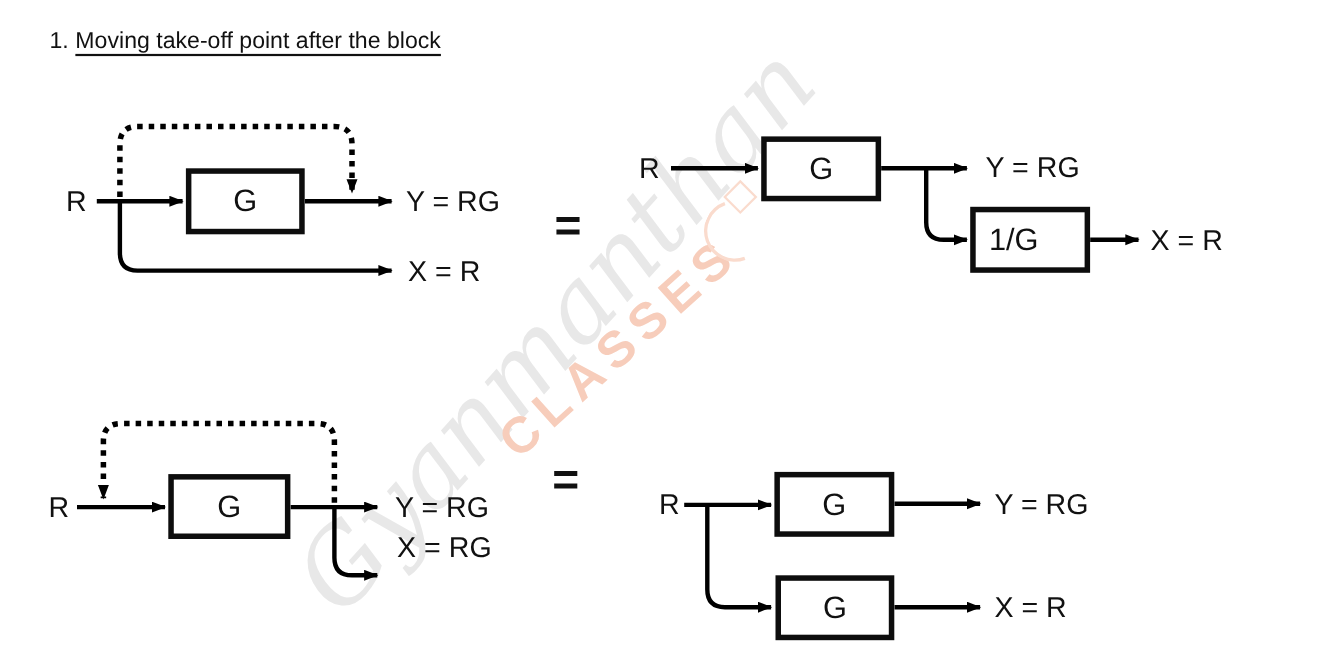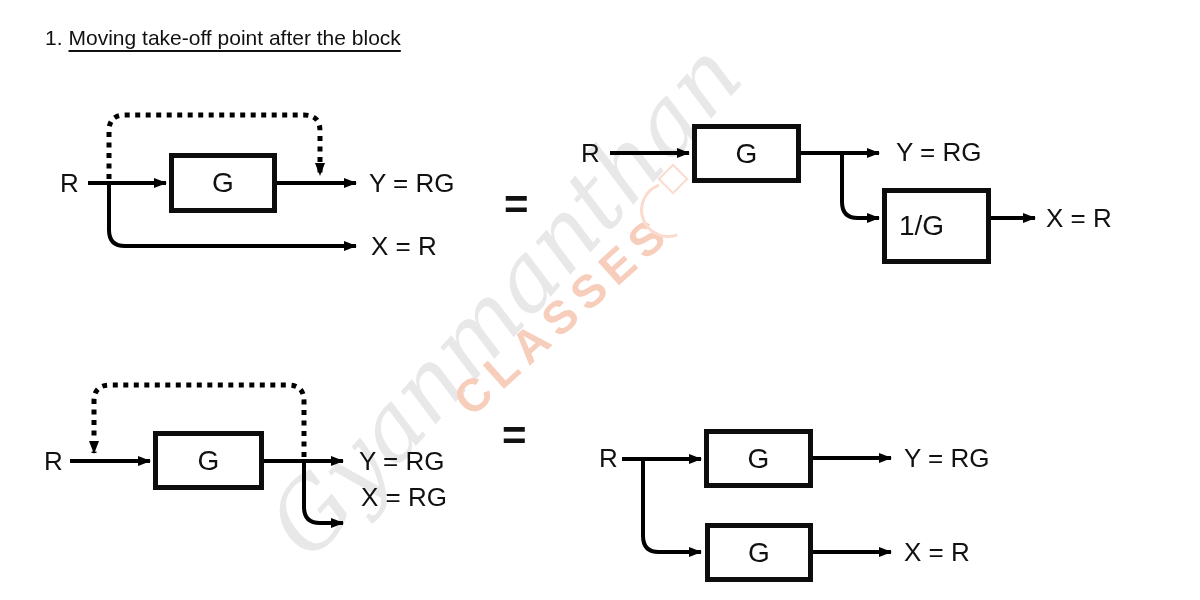--- a/index.html
+++ b/index.html
@@ -90,21 +90,21 @@
   </svg>
 
   <div class="block" style="left:169px;top:153px;width:108px;height:60px;">G</div>
   <div class="lbl" style="left:60px;top:169px;">R</div>
   <div class="lbl" style="left:369px;top:169px;">Y = RG</div>
   <div class="lbl" style="left:371px;top:232px;">X = R</div>
 
   <div class="eq" style="left:504px;top:181px;">=</div>
 
   <div class="block" style="left:692px;top:124px;width:109px;height:59px;">G</div>
-  <div class="block left-text" style="left:882px;top:188px;width:109px;height:76px;">1/G</div>
+  <div class="block left-text" style="left:882px;top:188px;width:109px;height:60px;">1/G</div>
   <div class="lbl" style="left:581px;top:139px;">R</div>
   <div class="lbl" style="left:896px;top:138px;">Y = RG</div>
   <div class="lbl" style="left:1046px;top:204px;">X = R</div>
 
   <div class="block" style="left:153px;top:431px;width:111px;height:59px;">G</div>
   <div class="lbl" style="left:44px;top:447px;">R</div>
   <div class="lbl" style="left:359px;top:447px;">Y = RG</div>
   <div class="lbl" style="left:361px;top:483px;">X = RG</div>
 
   <div class="eq" style="left:502px;top:412px;">=</div>

